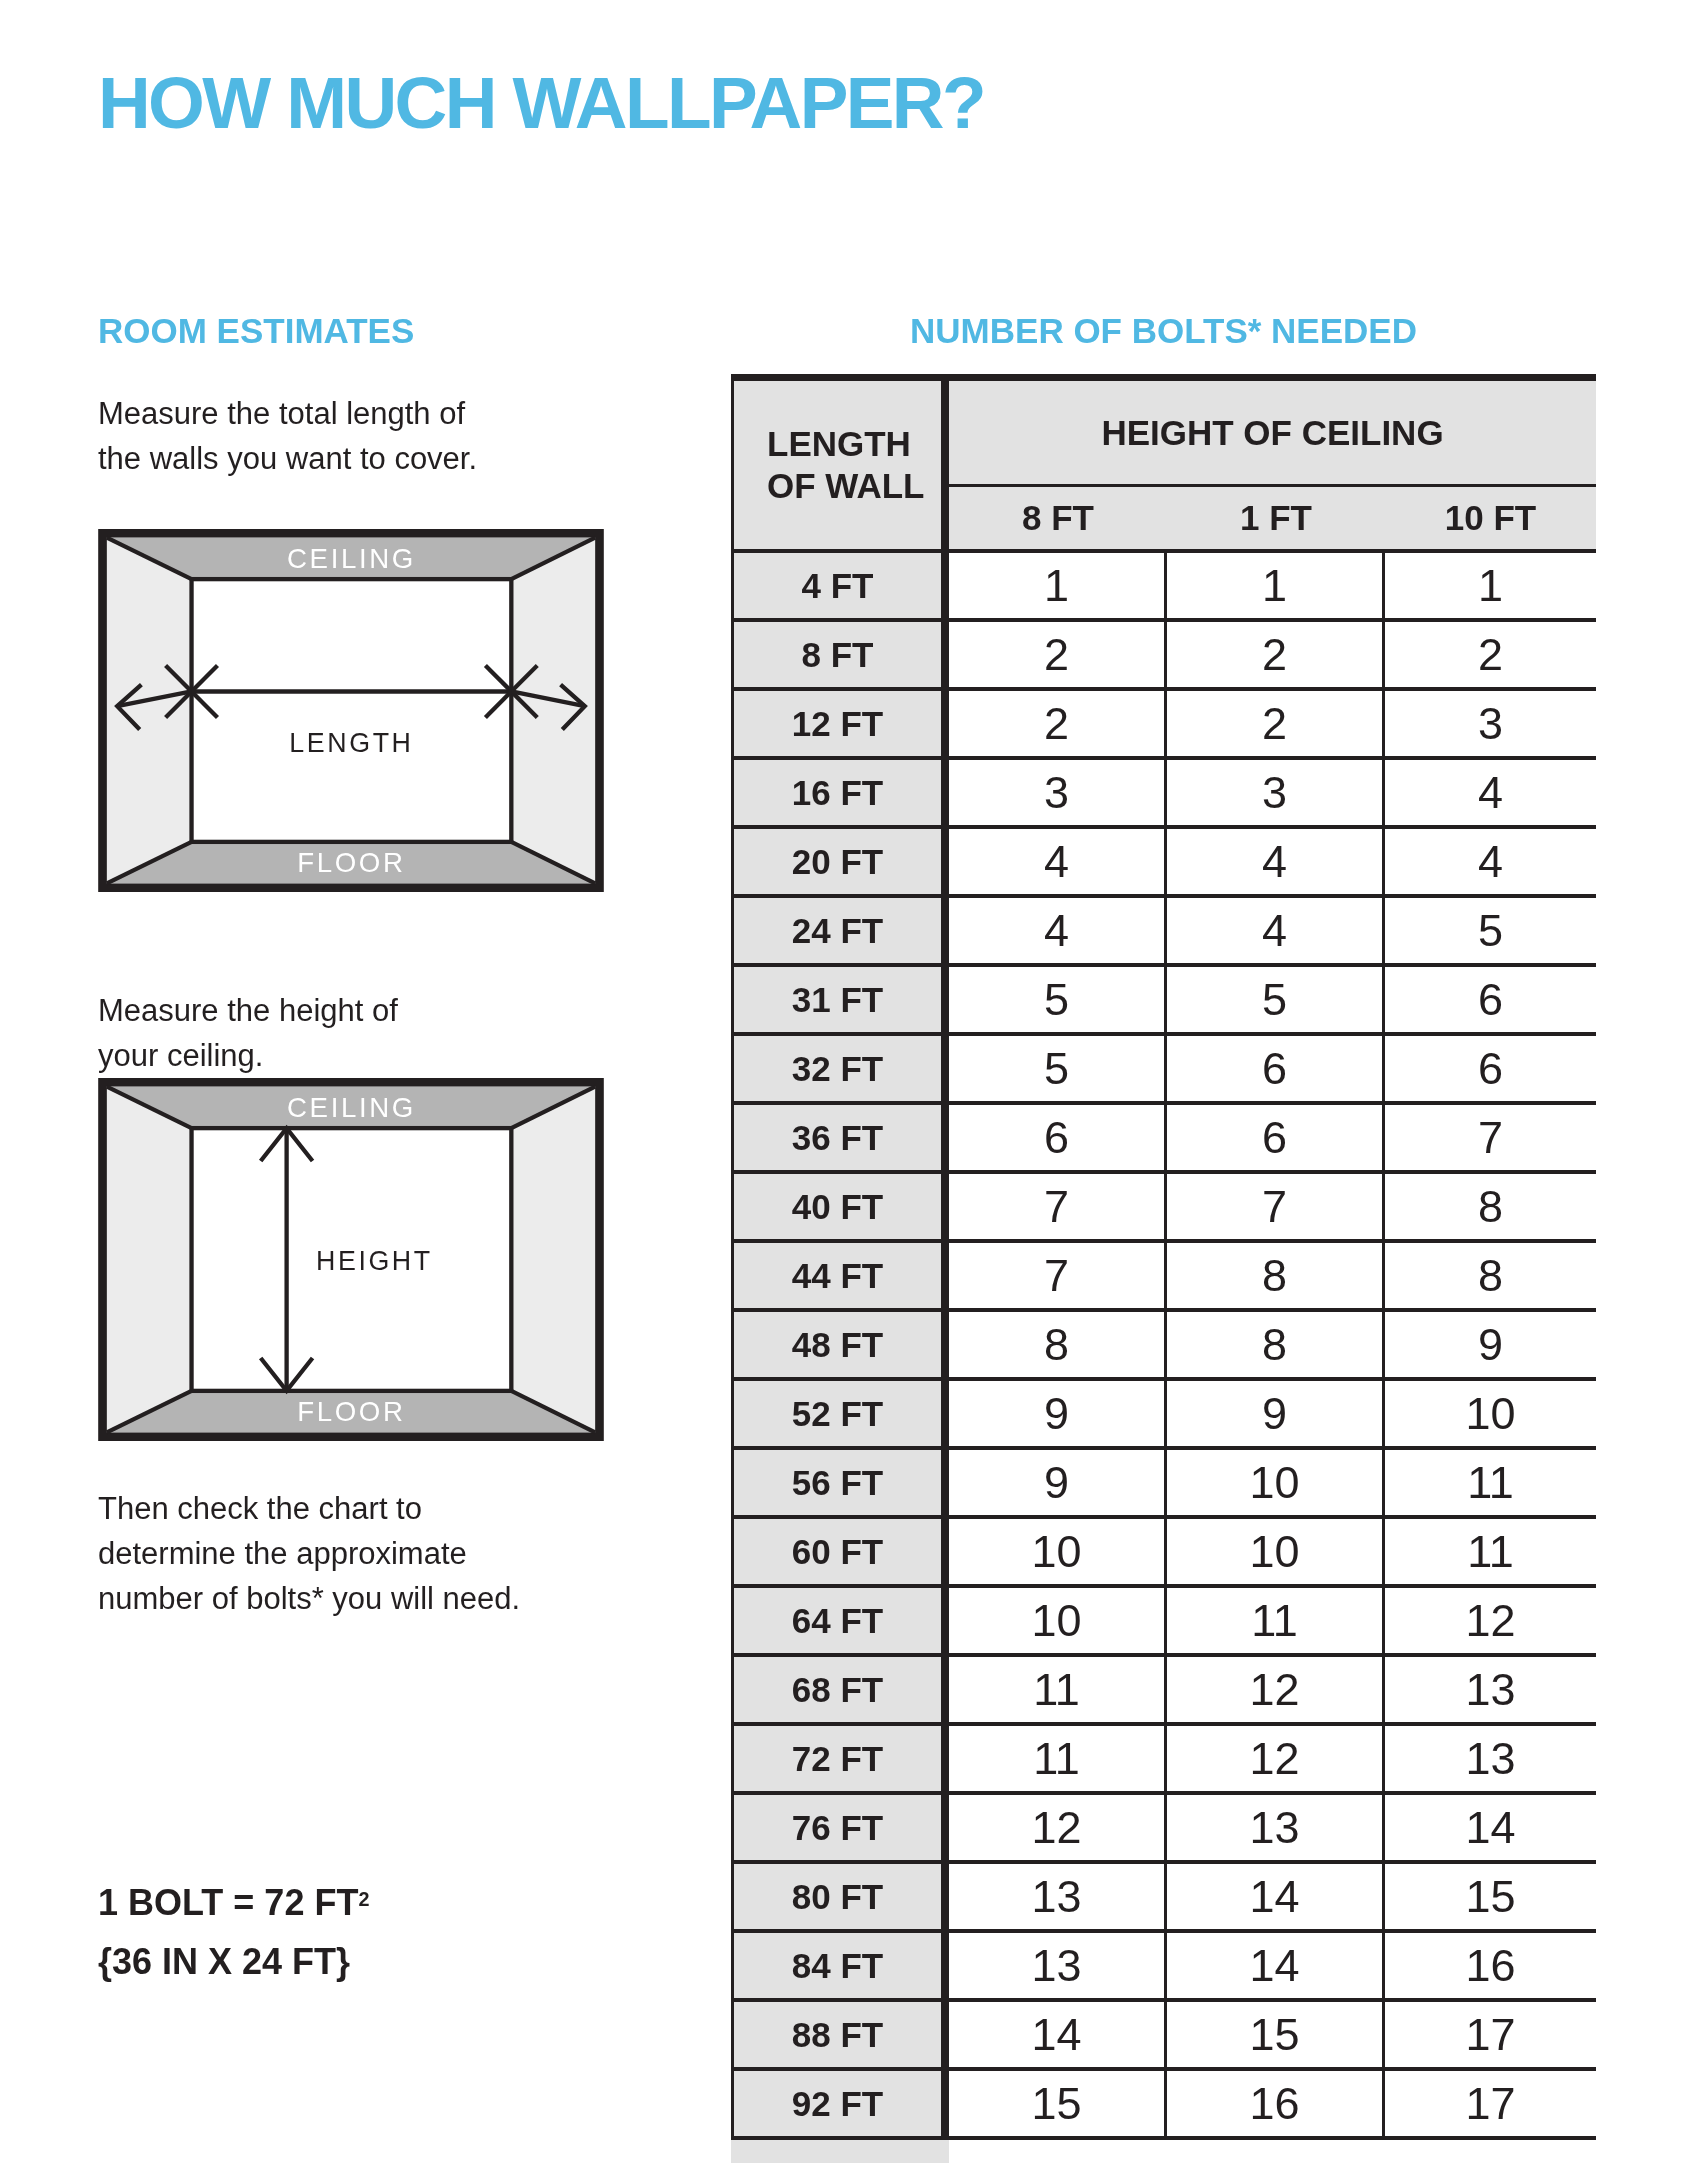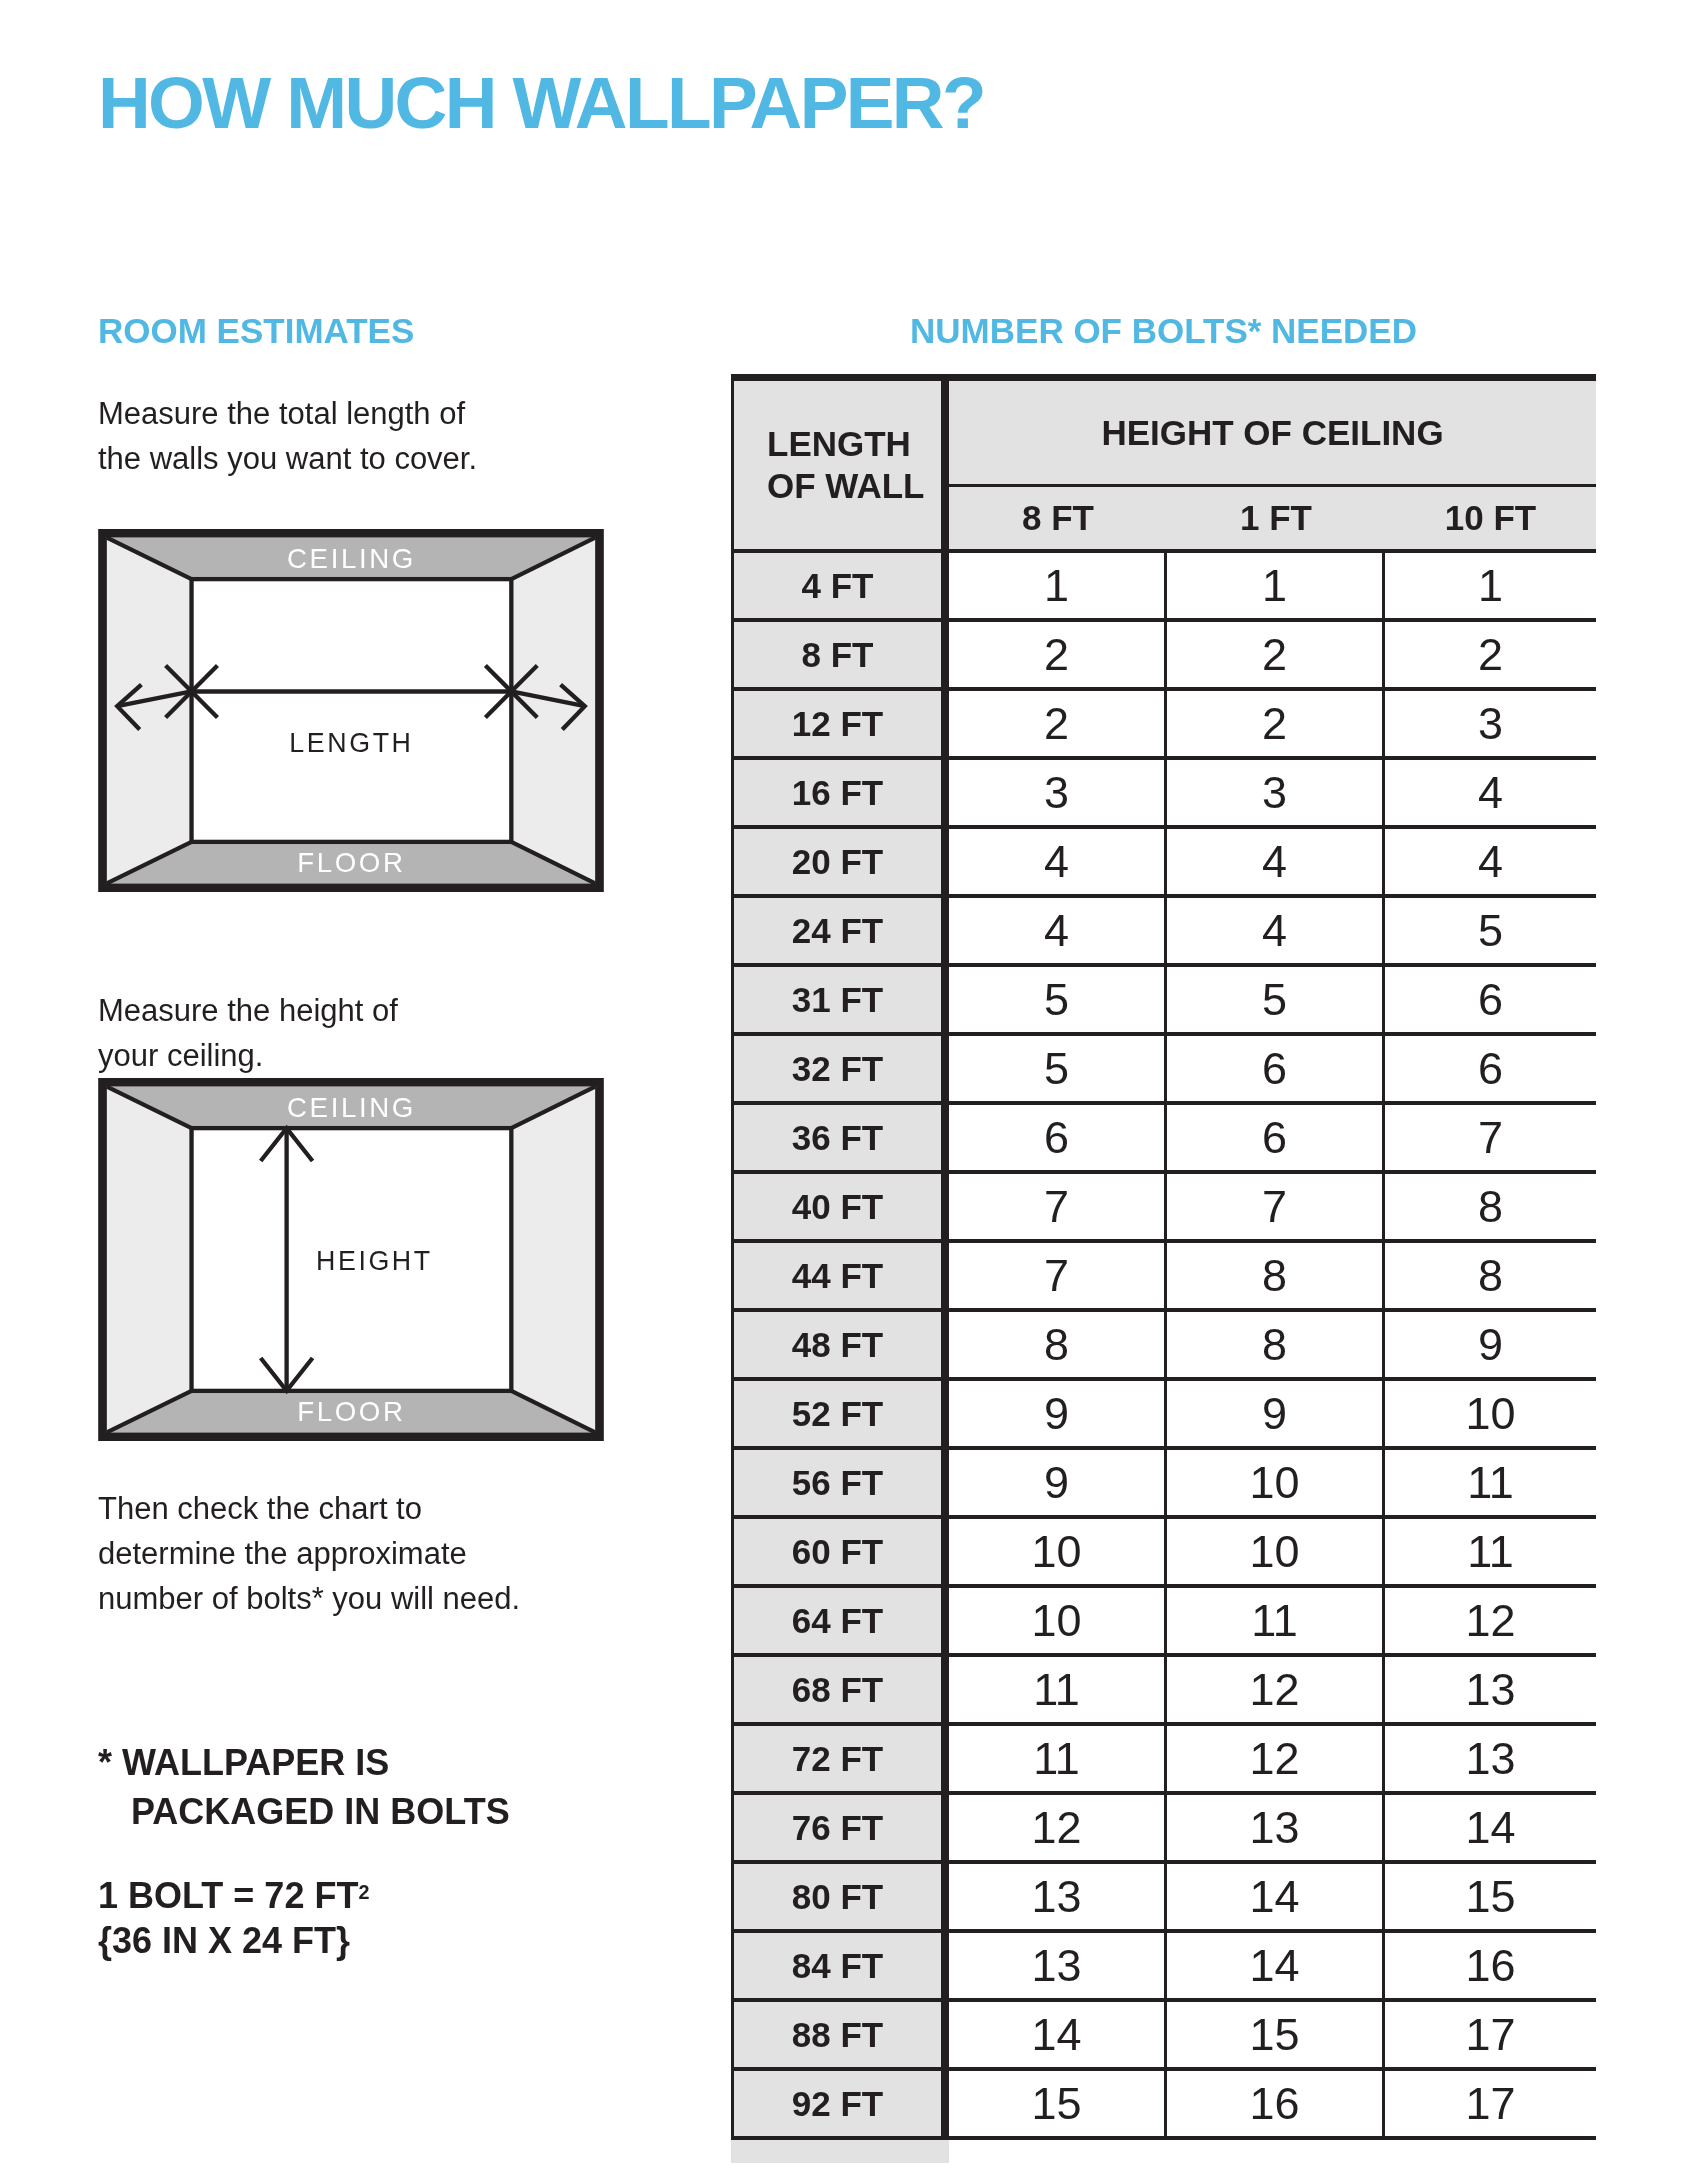--- a/index.html
+++ b/index.html
@@ -34,21 +34,21 @@
   .diagram{position:absolute;left:98px;width:506px;height:363px;}
   #diagram1{top:529px;}
   #diagram2{top:1078px;}
   .footnote{
     position:absolute;left:98px;top:1738px;
     font-size:36px;font-weight:bold;line-height:49px;white-space:nowrap;
   }
   .footnote .indent{margin-left:33px;}
   .boltinfo{
     position:absolute;left:98px;top:1876px;
-    font-size:36px;font-weight:bold;line-height:40px;white-space:nowrap;
+    font-size:36px;font-weight:bold;line-height:53px;white-space:nowrap;
   }
   .boltinfo .sup{font-size:0.55em;position:relative;top:-0.45em;}
 
   
   .wp-table{
     position:absolute;left:731px;top:374px;width:865px;
     border-top:7.8px solid var(--ink);
   }
   .thead{display:flex;border-bottom:4.3px solid var(--ink);}
   .corner{
@@ -156,24 +156,20 @@
     <text class="diag-room-label" x="293" y="397" text-anchor="middle">FLOOR</text>
     <text class="diag-dim-label" x="252" y="222" text-anchor="start">HEIGHT</text>
   </svg>
 
   <div class="body-text" id="para3">
     <div>Then check the chart to</div>
     <div>determine the approximate</div>
     <div>number of bolts* you will need.</div>
   </div>
 
-  <div class="footnote">
-    <div>* WALLPAPER IS</div>
-    <div class="indent">PACKAGED IN BOLTS</div>
-  </div>
 
   <div class="boltinfo">
     <div><span>1 BOLT = 72 FT</span><span class="sup">2</span></div>
     <div>{36 IN X 24 FT}</div>
   </div>
 
   <div class="section-heading" id="table-heading">NUMBER OF BOLTS* NEEDED</div>
 
   <div class="wp-table">
     <div class="thead">

